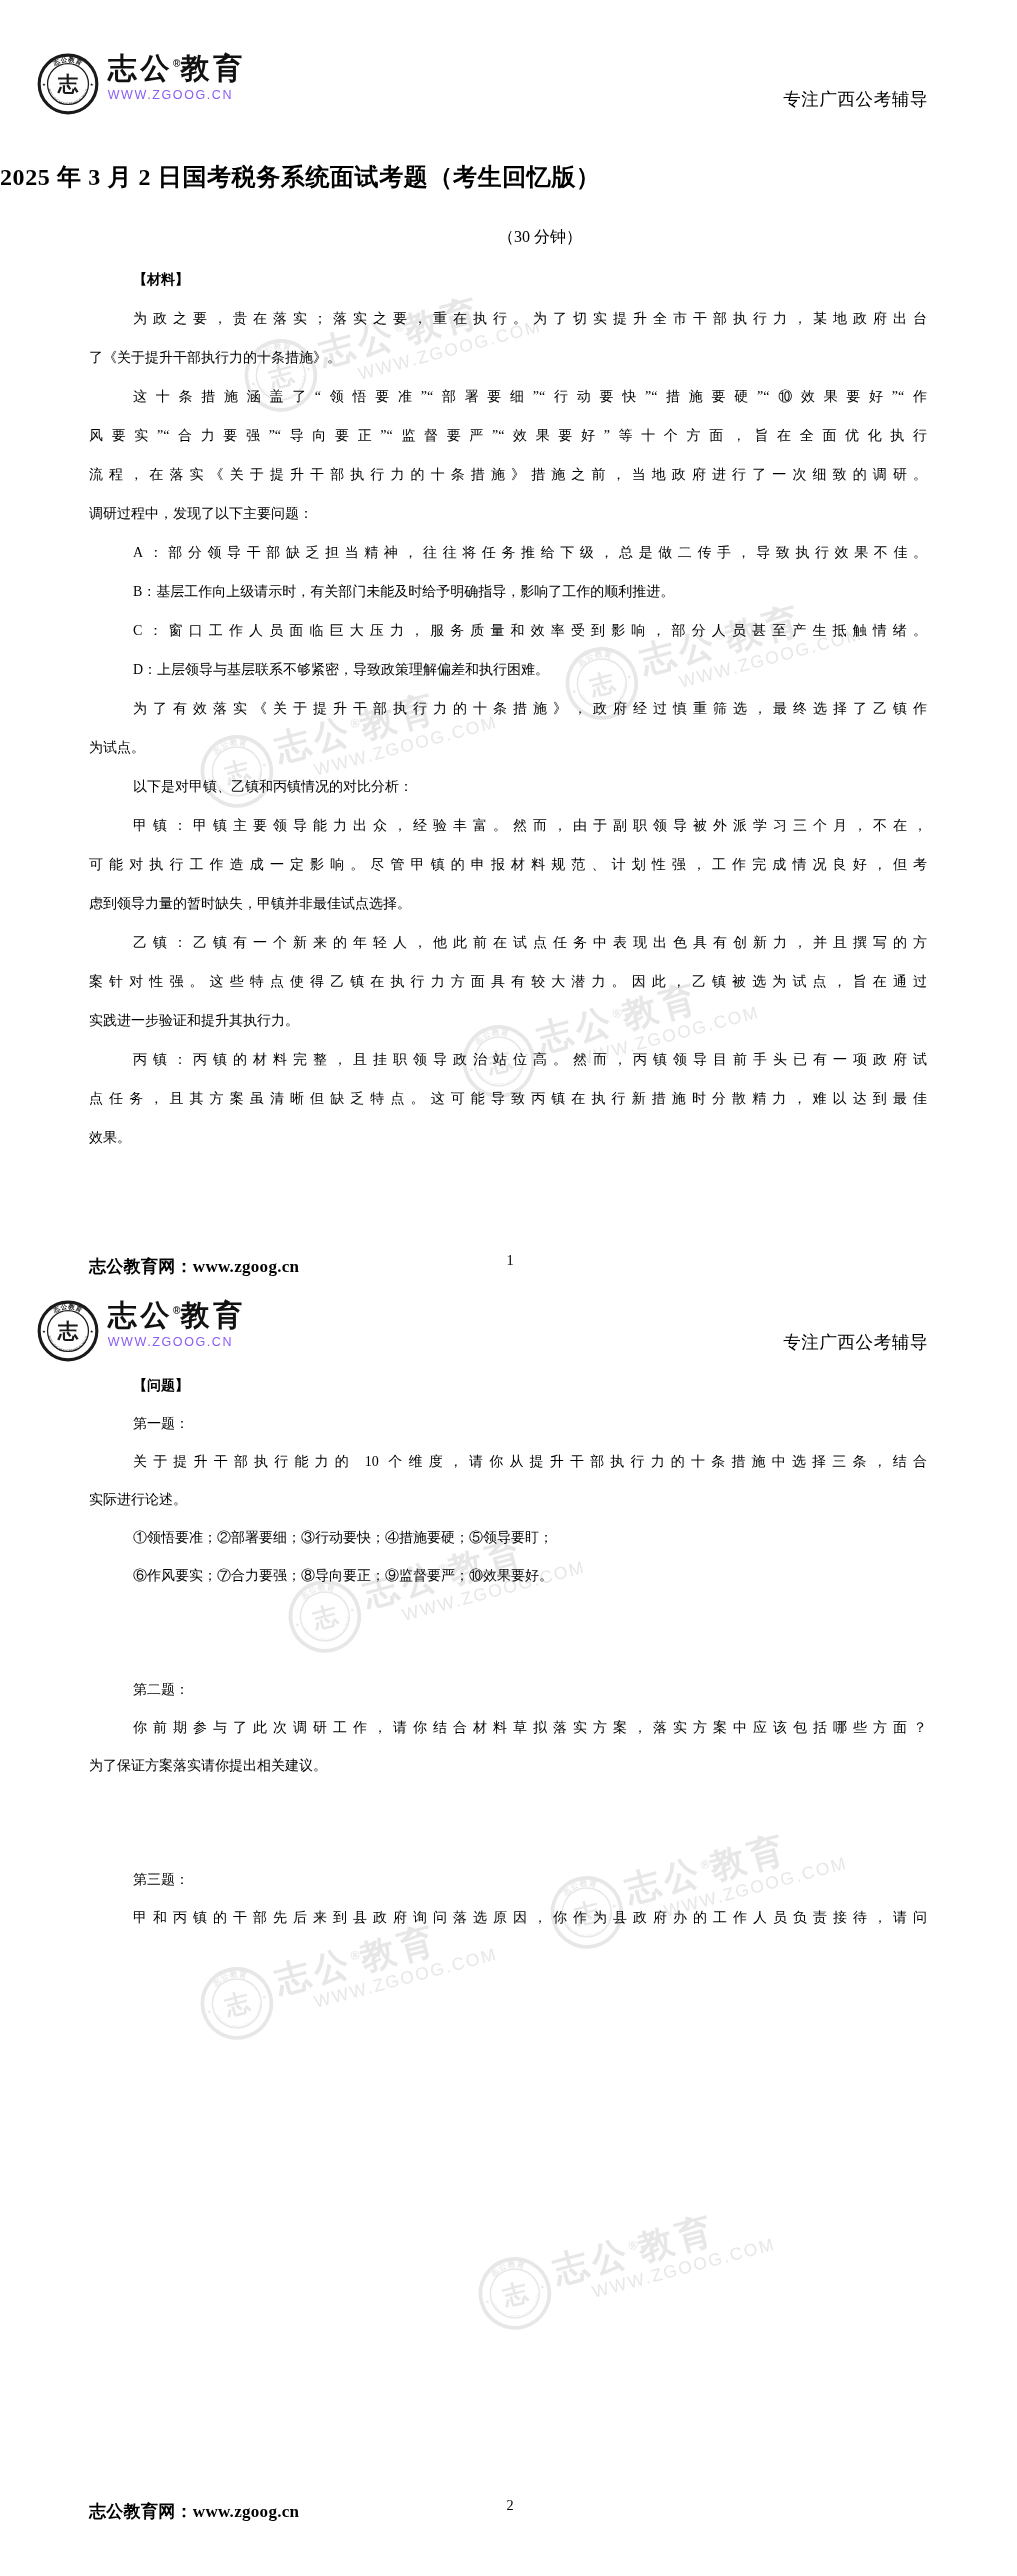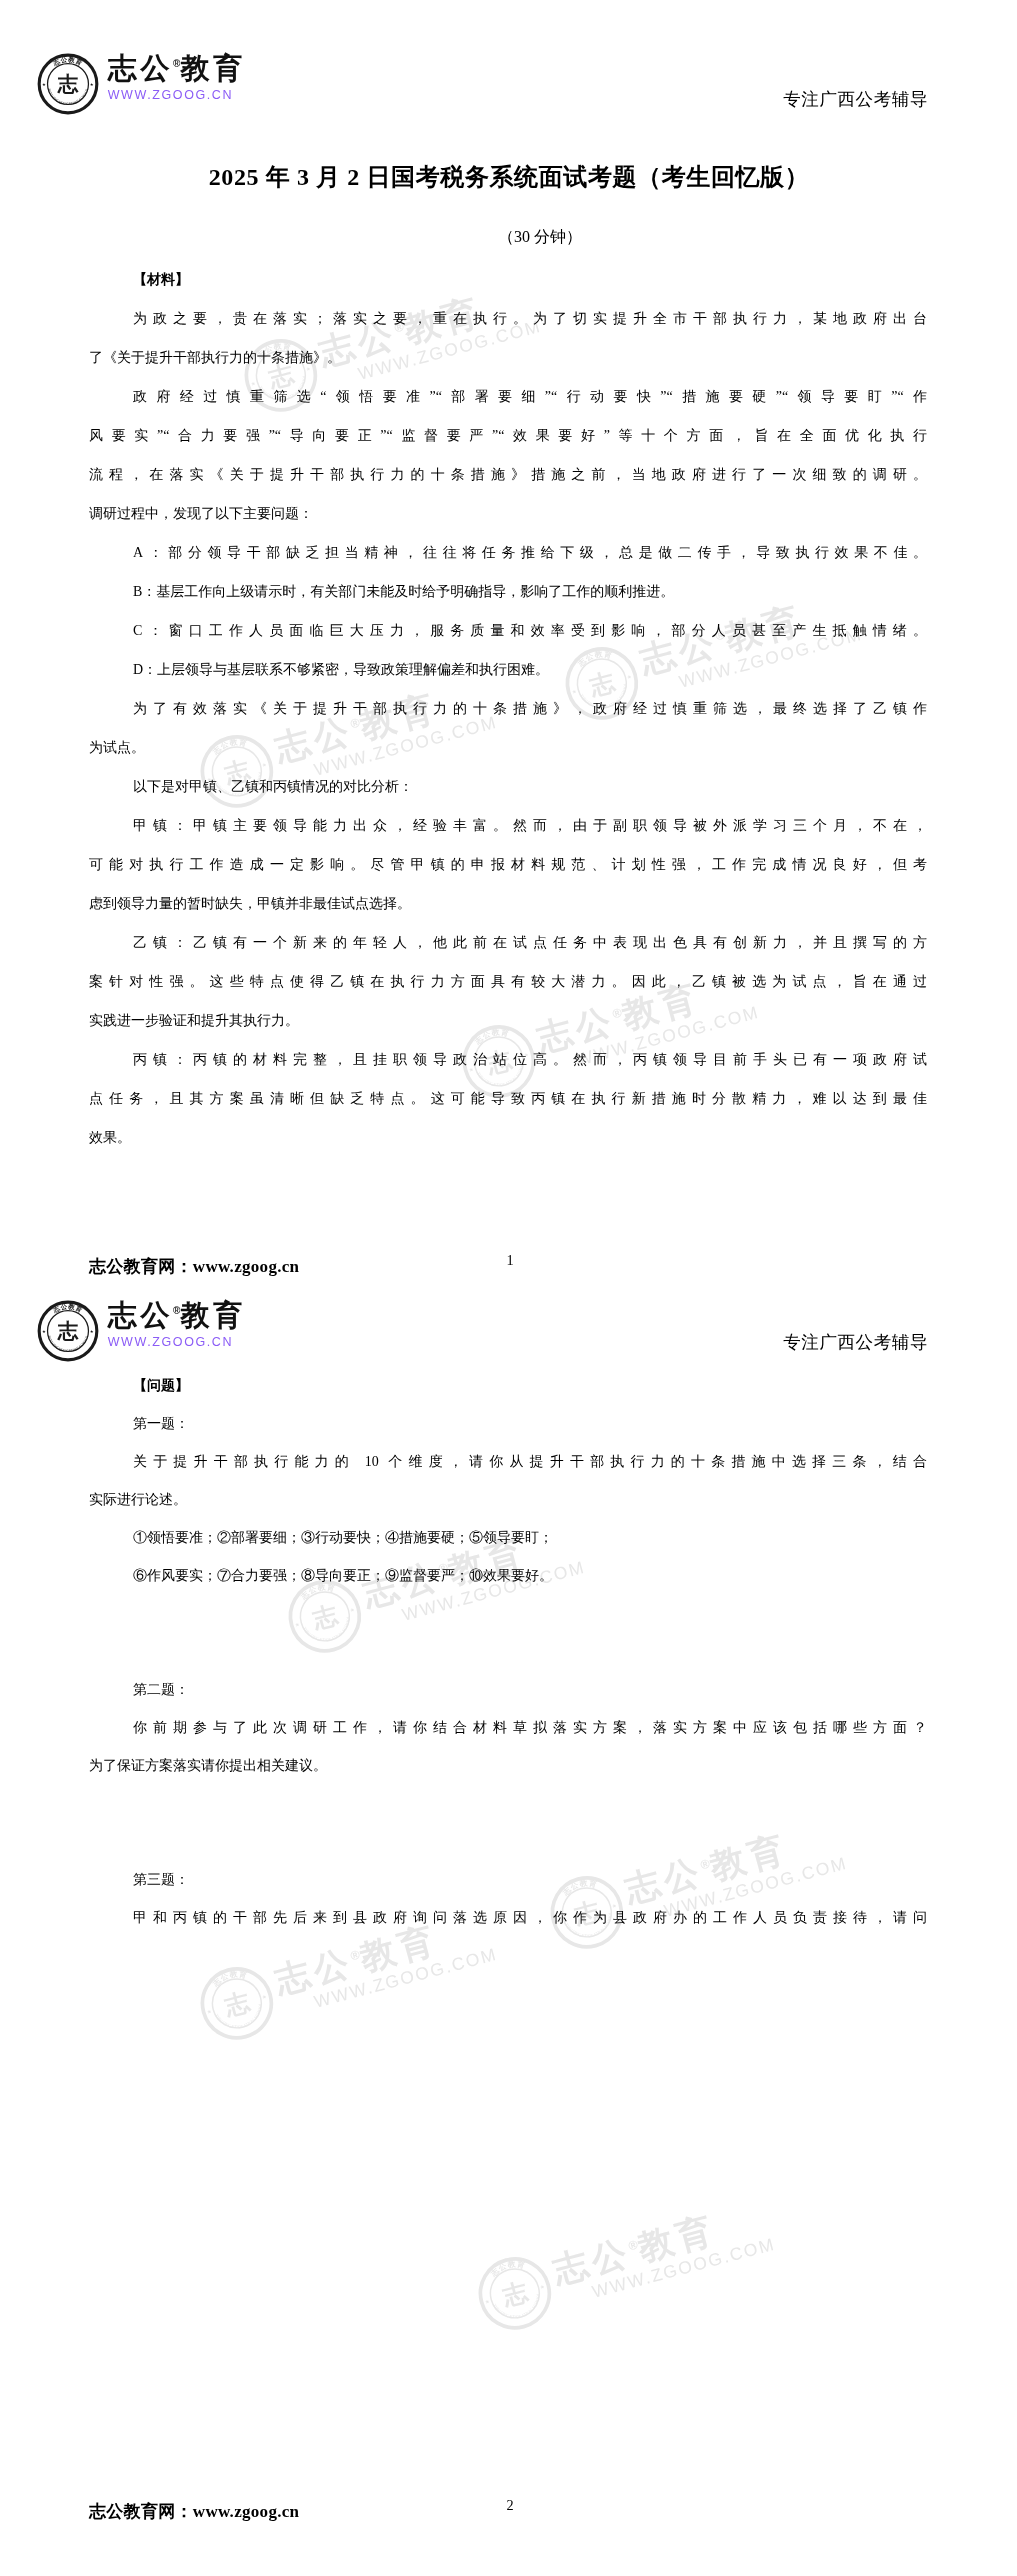--- a/index.html
+++ b/index.html
@@ -34,21 +34,21 @@
   .logo-brand .reg{font-size:10px;vertical-align:super;letter-spacing:0;}
   .logo-url{
     font-family:"Liberation Sans","DejaVu Sans",sans-serif;font-size:12.5px;
     letter-spacing:1.6px;color:#8b5cf6;margin-top:5.6px;line-height:1;
   }
   .tagline{position:absolute;right:90px;font-size:17.5px;z-index:2;letter-spacing:0.6px;}
   .tagline-1{top:87px;} .tagline-2{top:1330px;}
   .logo-1{top:53px;} .logo-2{top:1300px;}
   
   .doc-title{
-    position:absolute;left:0;width:100%;top:161px;text-align:center;z-index:1;
+    position:absolute;left:0;width:100%;top:161px;z-index:1;
     font-size:24px;font-weight:700;letter-spacing:0.6px;
   }
   .doc-subtitle{position:absolute;left:0;width:100%;top:227px;text-align:center;z-index:1;font-size:16px;margin-left:31px;}
   
   .textblock{position:absolute;left:89px;width:838px;font-size:14px;z-index:1;}
   .p1{top:260px;} .p2{top:1367px;}
   .ln{height:39px;line-height:39px;white-space:nowrap;}
   .p2 .ln{height:38px;line-height:38px;}
   .jfy{white-space:normal;text-align:justify;text-align-last:justify;text-justify:inter-ideograph;overflow:hidden;}
   .ind{padding-left:44px;}
@@ -169,21 +169,21 @@
   </div>
   <div class="tagline tagline-1">专注广西公考辅导</div>
 
   <div class="doc-title">2025 年 3 月 2 日国考税务系统面试考题（考生回忆版）</div>
   <div class="doc-subtitle">（30 分钟）</div>
 
   <div class="textblock p1">
     <div class="ln ind bold">【材料】</div>
     <div class="ln ind jfy">为政之要，贵在落实；落实之要，重在执行。为了切实提升全市干部执行力，某地政府出台</div>
     <div class="ln">了《关于提升干部执行力的十条措施》。</div>
-    <div class="ln ind jfy">政府经过慎重筛选“领悟要准”“部署要细”“行动要快”“措施要硬”“领导要盯”“作</div>
+    <div class="ln ind jfy">这十条措施涵盖了“领悟要准”“部署要细”“行动要快”“措施要硬”“⑩效果要好”“作</div>
     <div class="ln jfy">风要实”“合力要强”“导向要正”“监督要严”“效果要好”等十个方面，旨在全面优化执行</div>
     <div class="ln jfy">流程，在落实《关于提升干部执行力的十条措施》措施之前，当地政府进行了一次细致的调研。</div>
     <div class="ln">调研过程中，发现了以下主要问题：</div>
     <div class="ln ind jfy">A：部分领导干部缺乏担当精神，往往将任务推给下级，总是做二传手，导致执行效果不佳。</div>
     <div class="ln ind">B：基层工作向上级请示时，有关部门未能及时给予明确指导，影响了工作的顺利推进。</div>
     <div class="ln ind jfy">C：窗口工作人员面临巨大压力，服务质量和效率受到影响，部分人员甚至产生抵触情绪。</div>
     <div class="ln ind">D：上层领导与基层联系不够紧密，导致政策理解偏差和执行困难。</div>
     <div class="ln ind jfy">为了有效落实《关于提升干部执行力的十条措施》，政府经过慎重筛选，最终选择了乙镇作</div>
     <div class="ln">为试点。</div>
     <div class="ln ind">以下是对甲镇、乙镇和丙镇情况的对比分析：</div>

